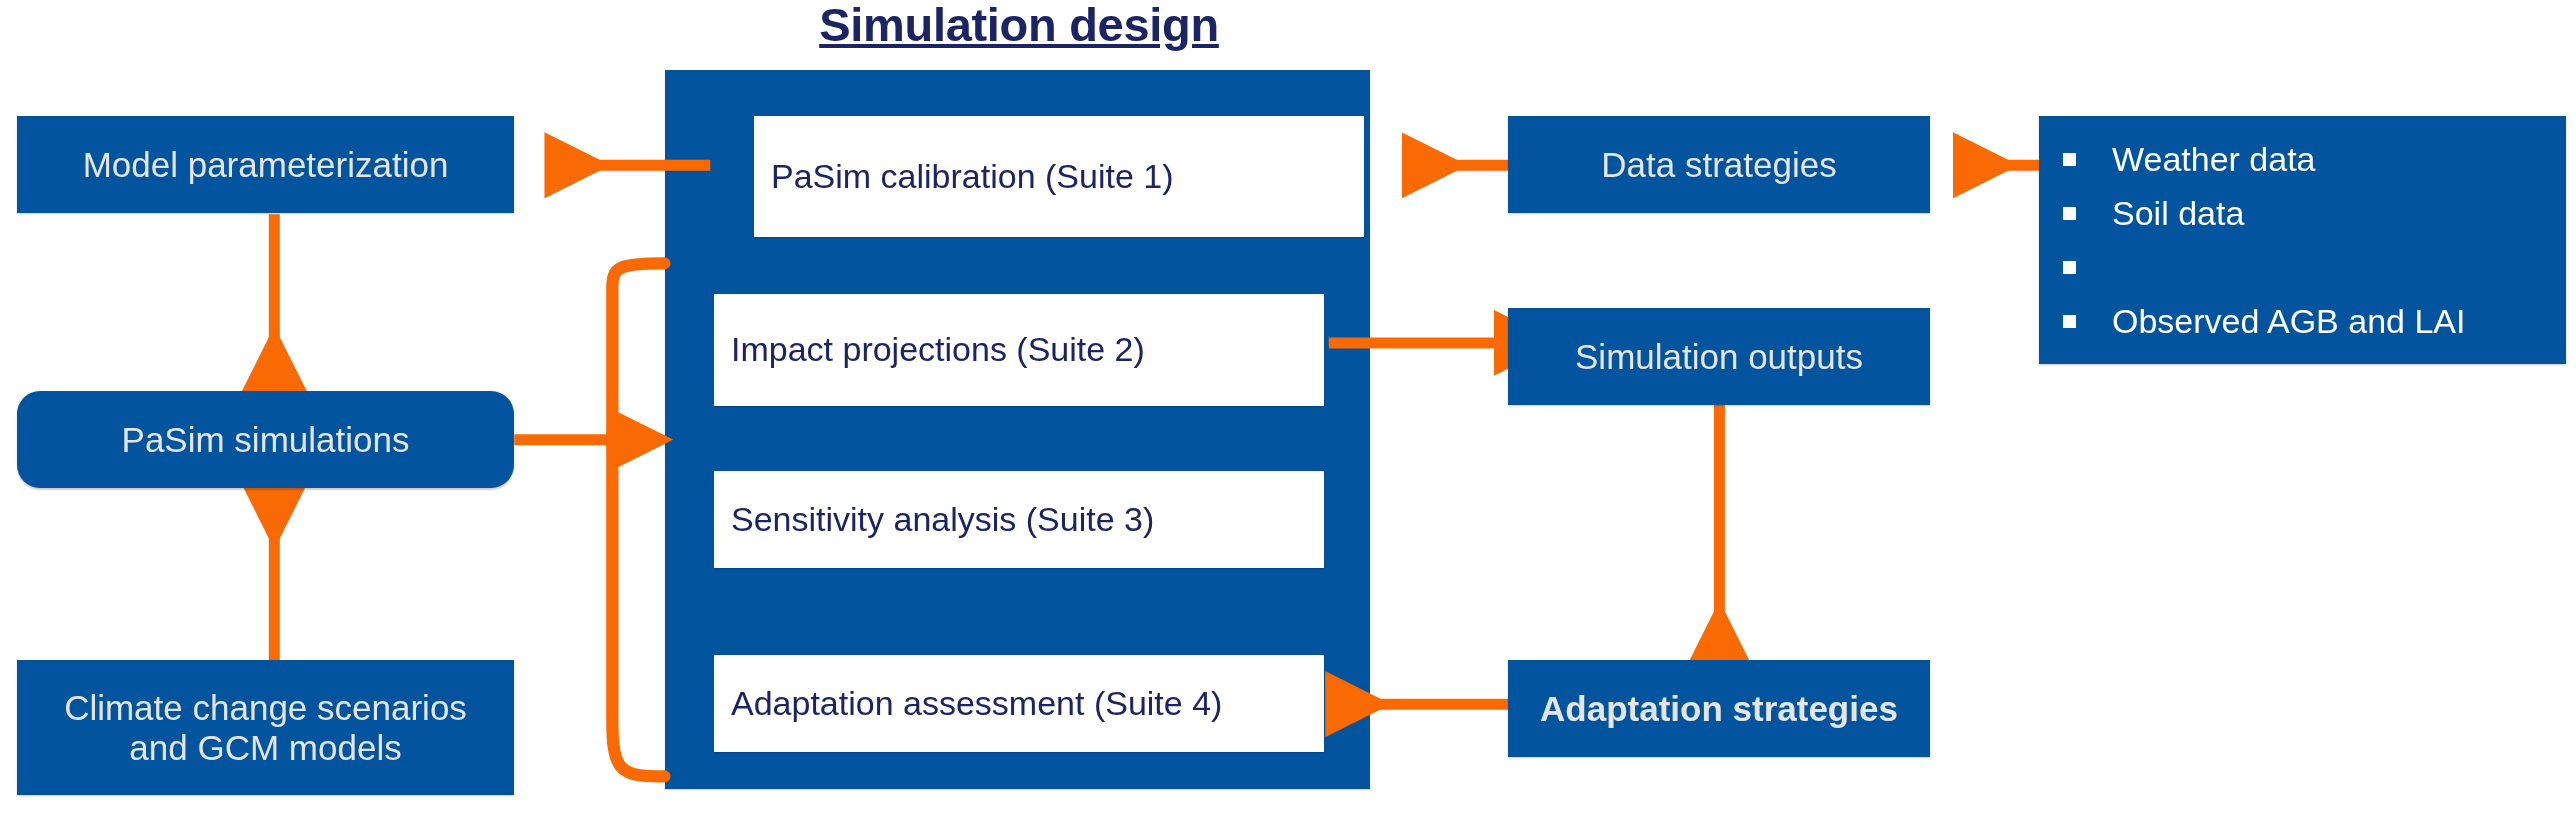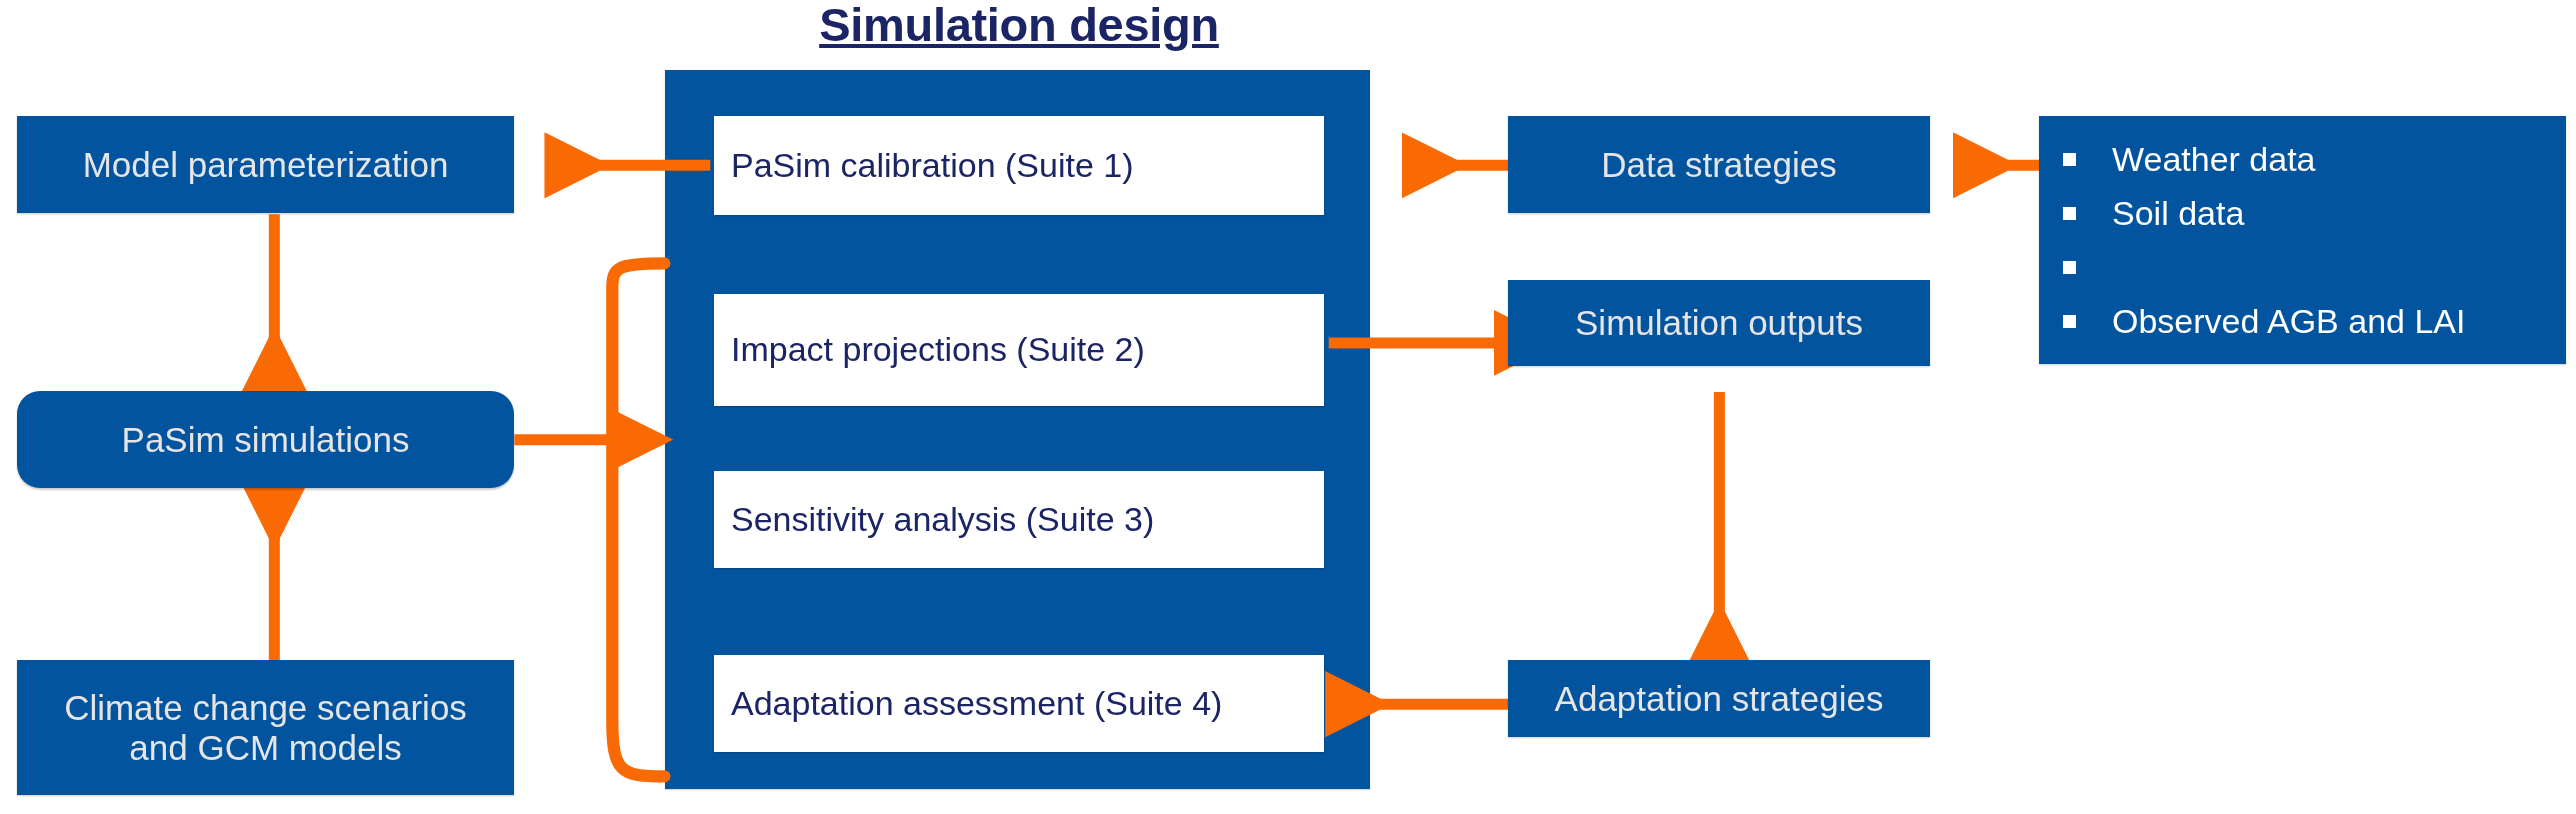--- a/index.html
+++ b/index.html
@@ -123,45 +123,45 @@
 
   <div class="bluebox" style="left:17px;top:391px;width:497px;height:97px;border-radius:23px;">
     <span>PaSim simulations</span>
   </div>
 
   <div class="bluebox" style="left:17px;top:660px;width:497px;height:135px;flex-direction:column;">
     <span>Climate change scenarios</span>
     <span>and GCM models</span>
   </div>
 
-  <div class="whitebox" style="left:714px;top:116px;width:610px;height:99px;">
+  <div class="whitebox" style="left:754px;top:116px;width:610px;height:121px;">
     <span>PaSim calibration (Suite 1)</span>
   </div>
 
   <div class="whitebox" style="left:714px;top:294px;width:610px;height:112px;">
     <span>Impact projections (Suite 2)</span>
   </div>
 
   <div class="whitebox" style="left:714px;top:471px;width:610px;height:97px;">
     <span>Sensitivity analysis (Suite 3)</span>
   </div>
 
   <div class="whitebox" style="left:714px;top:655px;width:610px;height:97px;">
     <span>Adaptation assessment (Suite 4)</span>
   </div>
 
   <div class="bluebox" style="left:1508px;top:116px;width:422px;height:97px;">
     <span>Data strategies</span>
   </div>
 
-  <div class="bluebox" style="left:1508px;top:280px;width:422px;height:86px;">
+  <div class="bluebox" style="left:1508px;top:308px;width:422px;height:97px;">
     <span>Simulation outputs</span>
   </div>
 
-  <div class="bluebox" style="left:1508px;top:660px;width:422px;height:77px;">
+  <div class="bluebox" style="left:1508px;top:660px;width:422px;height:97px;font-weight:bold;">
     <span>Adaptation strategies</span>
   </div>
 
   <div class="datalist" style="left:2039px;top:116px;width:527px;height:248px;">
     <ul>
       <li>
         <span class="bullet"></span>
         <span>Weather data</span>
       </li>
       <li>

